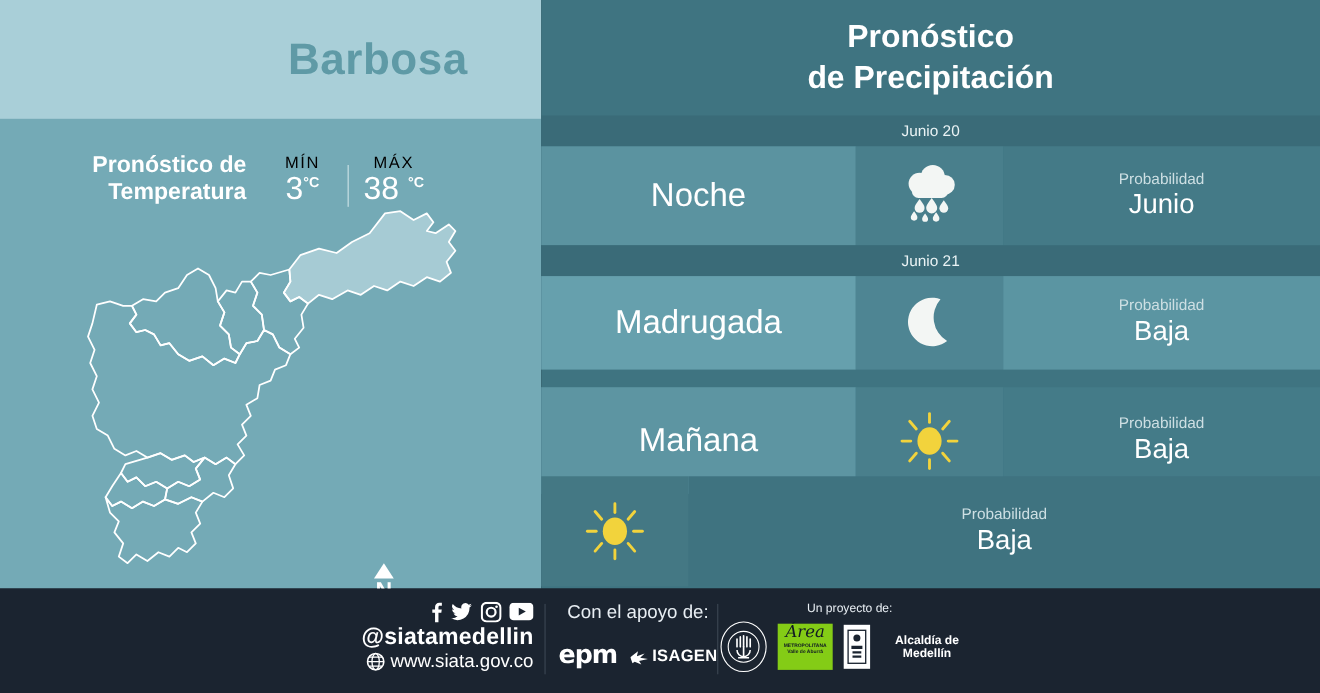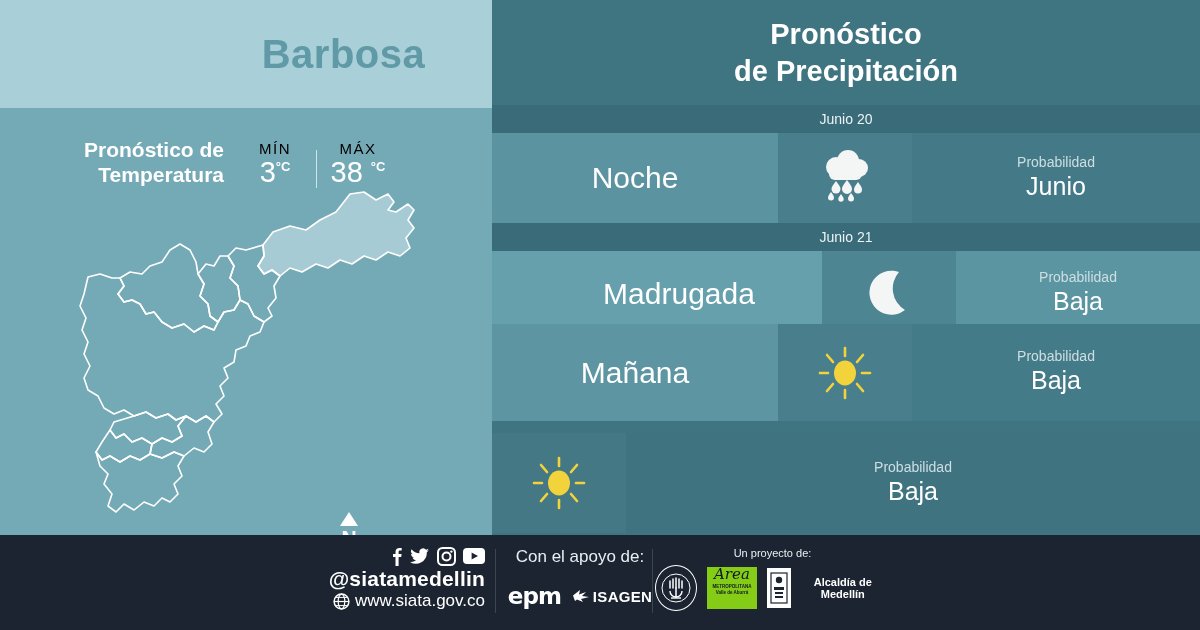--- a/index.html
+++ b/index.html
@@ -45,35 +45,35 @@
   .right-title{color:#ffffff;font-size:29px;font-weight:bold;text-align:center;line-height:1.25;}
 
   .date-band{position:absolute;left:0;width:708px;height:28px;background:#3a6b78;
      display:flex;align-items:center;justify-content:center;color:#eaf3f5;font-size:14px;font-weight:300;}
   .date-band.d1{top:105px;}
   .date-band.d2{top:223px;}
 
   .frow{position:absolute;left:0;width:708px;display:flex;align-items:stretch;}
   .frow.r0{top:133px;height:90px;}
   .frow.r1{top:251px;height:85px;}
-  .frow.r2{top:324px;height:97px;}
+  .frow.r2{top:352px;height:97px;}
   .frow.r3{top:433px;height:100px;}
 
   .cell-period{width:286px;display:flex;align-items:center;justify-content:center;
      color:#ffffff;font-size:30px;font-weight:300;}
   .cell-icon{width:134px;display:flex;align-items:center;justify-content:center;}
   .cell-prob{flex:1;display:flex;flex-direction:column;align-items:center;justify-content:center;}
   .prob-label{color:#cddfe3;font-size:14px;font-weight:300;line-height:1.2;}
   .prob-value{color:#ffffff;font-size:25px;font-weight:300;line-height:1.25;}
 
   
   .r0 .cell-period{background:#5b93a0;}
   .r0 .cell-icon  {background:#497f8c;}
   .r0 .cell-prob  {background:#447a87;}
-  .r1 .cell-period{background:#66a0ad;padding-left:44px;}
+  .r1 .cell-period{background:#66a0ad;}
   .r1 .cell-icon  {background:#4e8593;}
   .r1 .cell-prob  {background:#5b95a2;}
   .r2 .cell-period{background:#5d95a2;}
   .r2 .cell-icon  {background:#497f8c;}
   .r2 .cell-prob  {background:#447b88;}
   .r3 .cell-period{background:#568d9a;}
   .r3 .cell-icon  {background:#447884;}
   .r3 .cell-prob  {background:#3f7380;}
 
   
@@ -81,21 +81,21 @@
   .f-social{position:absolute;left:300px;top:10px;width:185px;text-align:right;color:#ffffff;}
   .f-icons{display:flex;justify-content:flex-end;gap:7px;align-items:center;height:22px;}
   .f-handle{font-size:21px;font-weight:bold;line-height:1.15;letter-spacing:.2px;}
   .f-site{font-size:17px;font-weight:300;line-height:1.2;display:flex;align-items:center;
      justify-content:flex-end;gap:5px;}
   .vdiv{position:absolute;top:14px;width:1px;height:64px;background:#3c4653;}
   .support{position:absolute;left:505px;top:12px;width:150px;text-align:center;}
   .support .cap{color:#e8eef3;font-size:17px;font-weight:300;margin-bottom:16px;}
   .logos-row{display:flex;align-items:center;justify-content:center;gap:12px;}
   .epm-logo{color:#ffffff;font-size:23px;font-weight:bold;letter-spacing:-1px;font-family:"DejaVu Sans",sans-serif;}
-  .isagen{display:flex;align-items:flex-start;gap:3px;color:#ffffff;font-size:15px;font-weight:bold;letter-spacing:.3px;}
+  .isagen{display:flex;align-items:flex-end;gap:3px;color:#ffffff;font-size:15px;font-weight:bold;letter-spacing:.3px;}
   .project{position:absolute;left:655px;top:12px;width:235px;text-align:center;}
   .project .cap{color:#e8eef3;font-size:11px;font-weight:300;margin-bottom:6px;}
   .proj-row{display:flex;align-items:center;justify-content:center;gap:10px;}
   .seal{width:44px;height:44px;border-radius:50%;border:1.5px solid #ffffff;
      display:flex;align-items:center;justify-content:center;}
   .area-logo{width:56px;height:42px;background:#84cc16;display:flex;flex-direction:column;
      align-items:center;}
   .area-script{color:#111a24;font-size:15px;font-style:italic;font-family:"DejaVu Serif",serif;line-height:1;}
   .area-sub{color:#111a24;font-size:4.5px;font-weight:bold;line-height:1.25;text-align:center;margin-top:2px;}
   .alcaldia{display:flex;align-items:center;gap:5px;}

